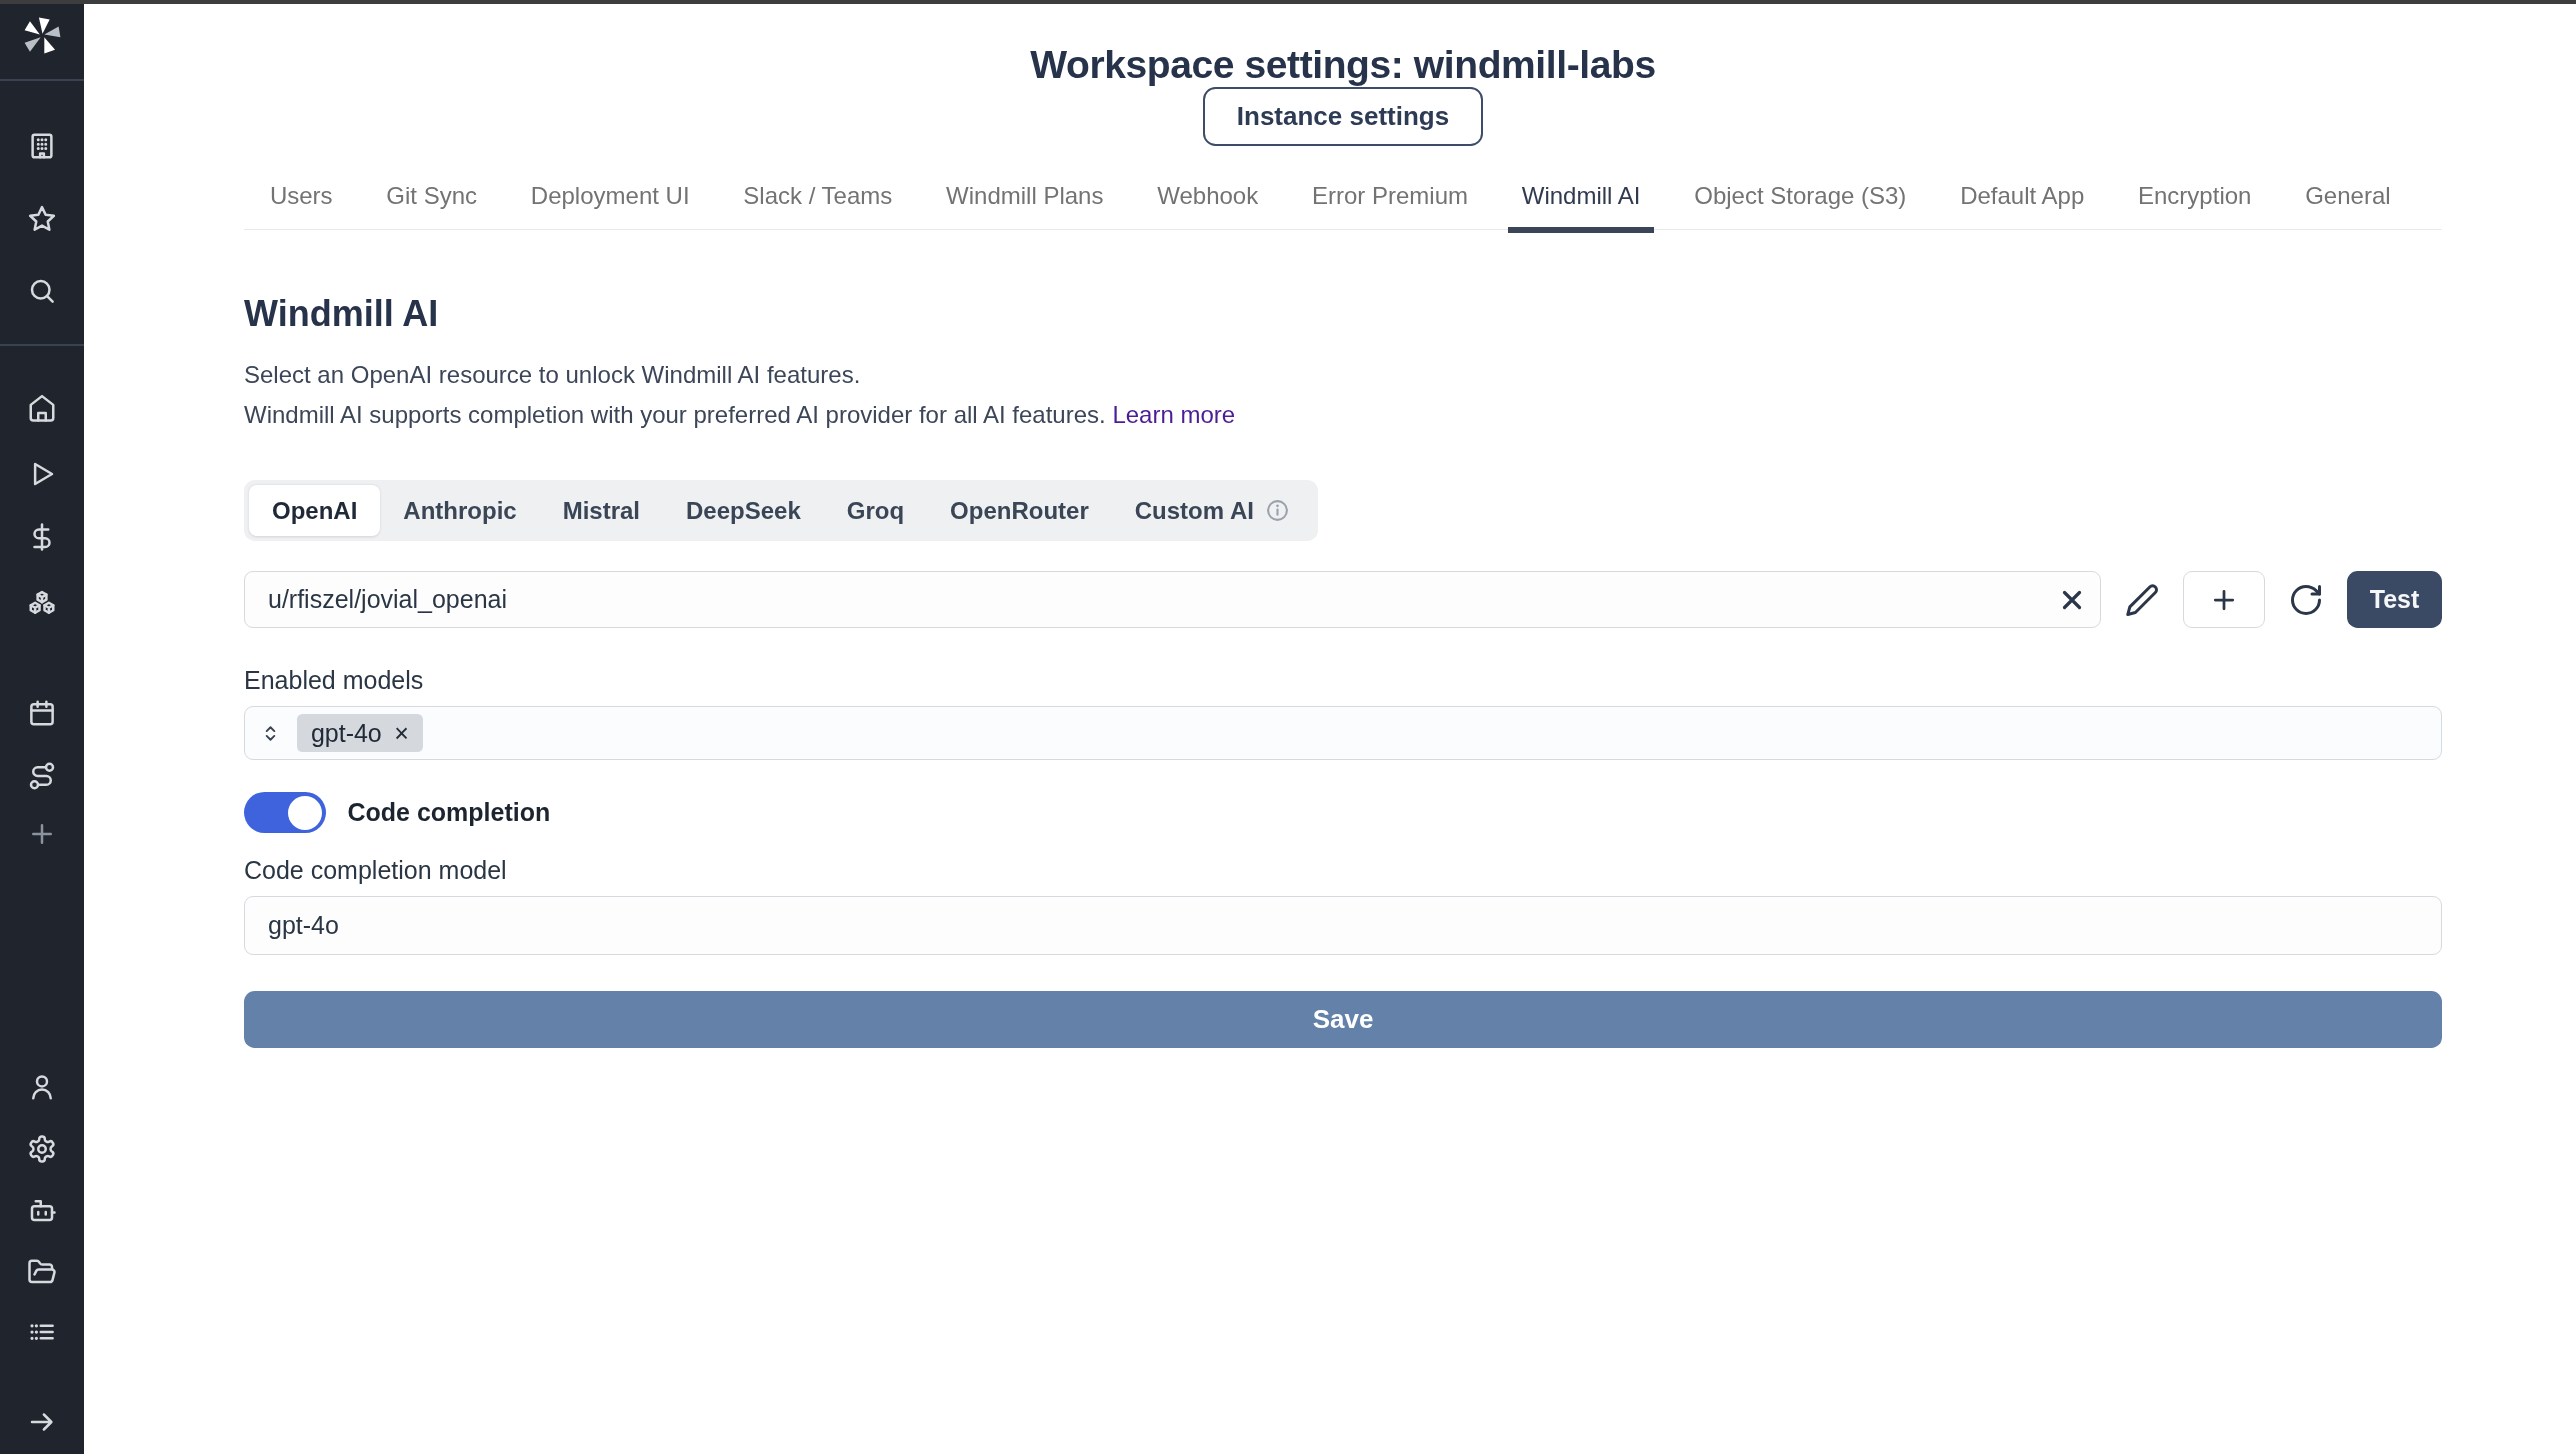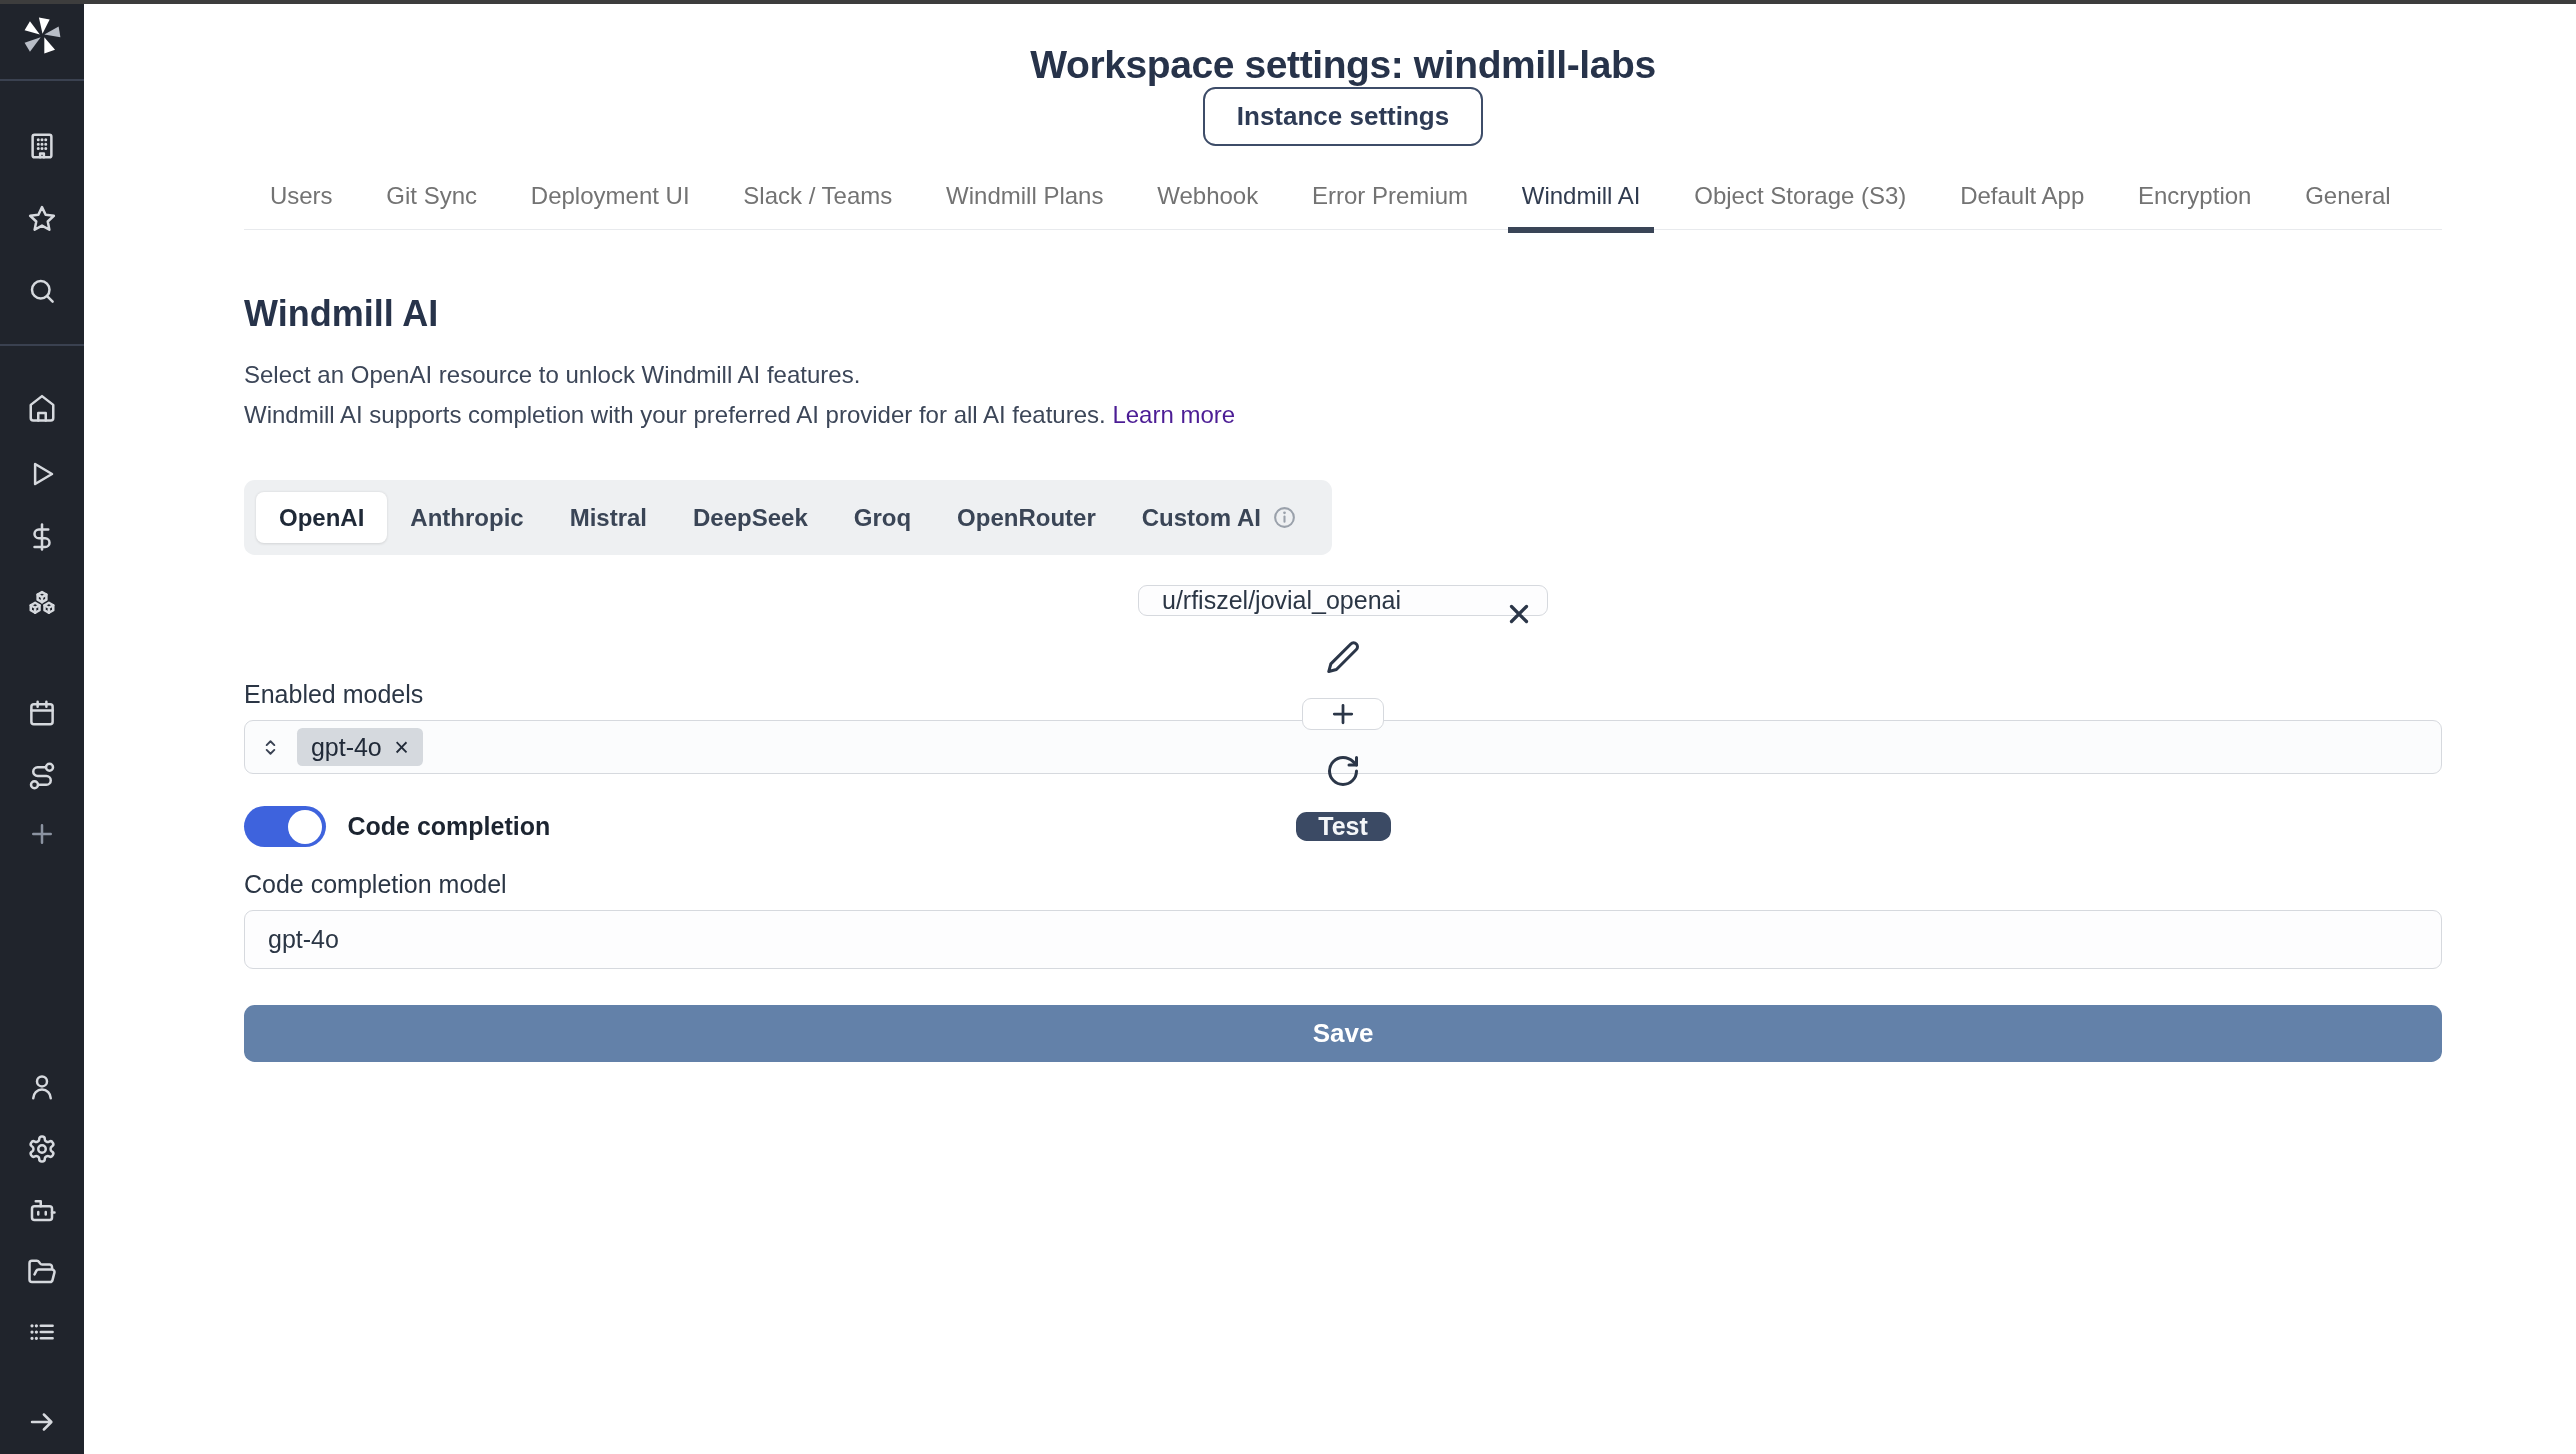--- a/index.html
+++ b/index.html
@@ -38,28 +38,28 @@
   .tab.active { color:#303b4f; font-weight:400; }
   .tab.active::after { content:""; position:absolute; left:0; right:0; bottom:-3.6px; height:6.3px; background:#3a4557; }
 
   
   .section-heading { margin-top:63px; font-size:36px; font-weight:700; color:#27334a; }
   .desc { margin-top:23px; font-size:24px; color:#3c4658; line-height:1.45; }
   .desc2 { margin-top:5.4px; font-size:24px; color:#3c4658; line-height:1.45; }
   .learn-more { color:#4c1d95; cursor:pointer; text-decoration:none; }
 
   
-  .providers { display:inline-flex; align-items:center; margin-top:47px; background:#eef0f2; border-radius:10.7px; padding:12px; }
+  .providers { display:inline-flex; align-items:center; margin-top:47px; background:#eef0f2; border-radius:10.7px; padding:5px; }
   .provider { padding:11.6px 23px; font-size:24px; font-weight:600; color:#3a4556; border-radius:8px; cursor:pointer; display:flex; align-items:center; gap:10.7px; white-space:nowrap; }
   .provider.active { background:#ffffff; color:#1f2937; box-shadow:0 0.9px 2.7px rgba(0,0,0,.12); }
   .info-icon { width:25px; height:25px; color:#9aa1ab; }
   .info-icon svg { width:25px; height:25px; stroke:currentColor; fill:none; stroke-width:2; stroke-linecap:round; }
 
   
-  .resource-row { display:flex; align-items:center; gap:23px; margin-top:30px; height:57px;flex-direction:column; }
+  .resource-row { display:flex; align-items:center; gap:23px; margin-top:30px; height:57px; }
   .resource-input-wrap { position:relative; flex:1; height:57px; }
   .text-input {
     width:100%; height:100%; border:1.8px solid #d6d9de; border-radius:9px; background:#fdfdfe;
     font-family:inherit; font-size:25px; color:#2b3645; padding:0 63px 0 23px; outline:none;
   }
   .clear-btn { position:absolute; right:14.3px; top:13.4px; width:30px; height:30px; background:none; border:none; color:#2b3648; cursor:pointer; padding:0; }
   .clear-btn svg { width:30px; height:30px; stroke:currentColor; stroke-width:2.6; stroke-linecap:round; fill:none; }
   .icon-btn { width:36px; height:36px; background:none; border:none; color:#2b3648; cursor:pointer; padding:0; }
   .icon-btn svg { width:36px; height:36px; stroke:currentColor; stroke-width:2; stroke-linecap:round; stroke-linejoin:round; fill:none; }
   .add-btn { width:82px; height:57px; background:#fff; border:1.8px solid #d6d9de; border-radius:9px; color:#2b3648; cursor:pointer; display:flex; align-items:center; justify-content:center; }

